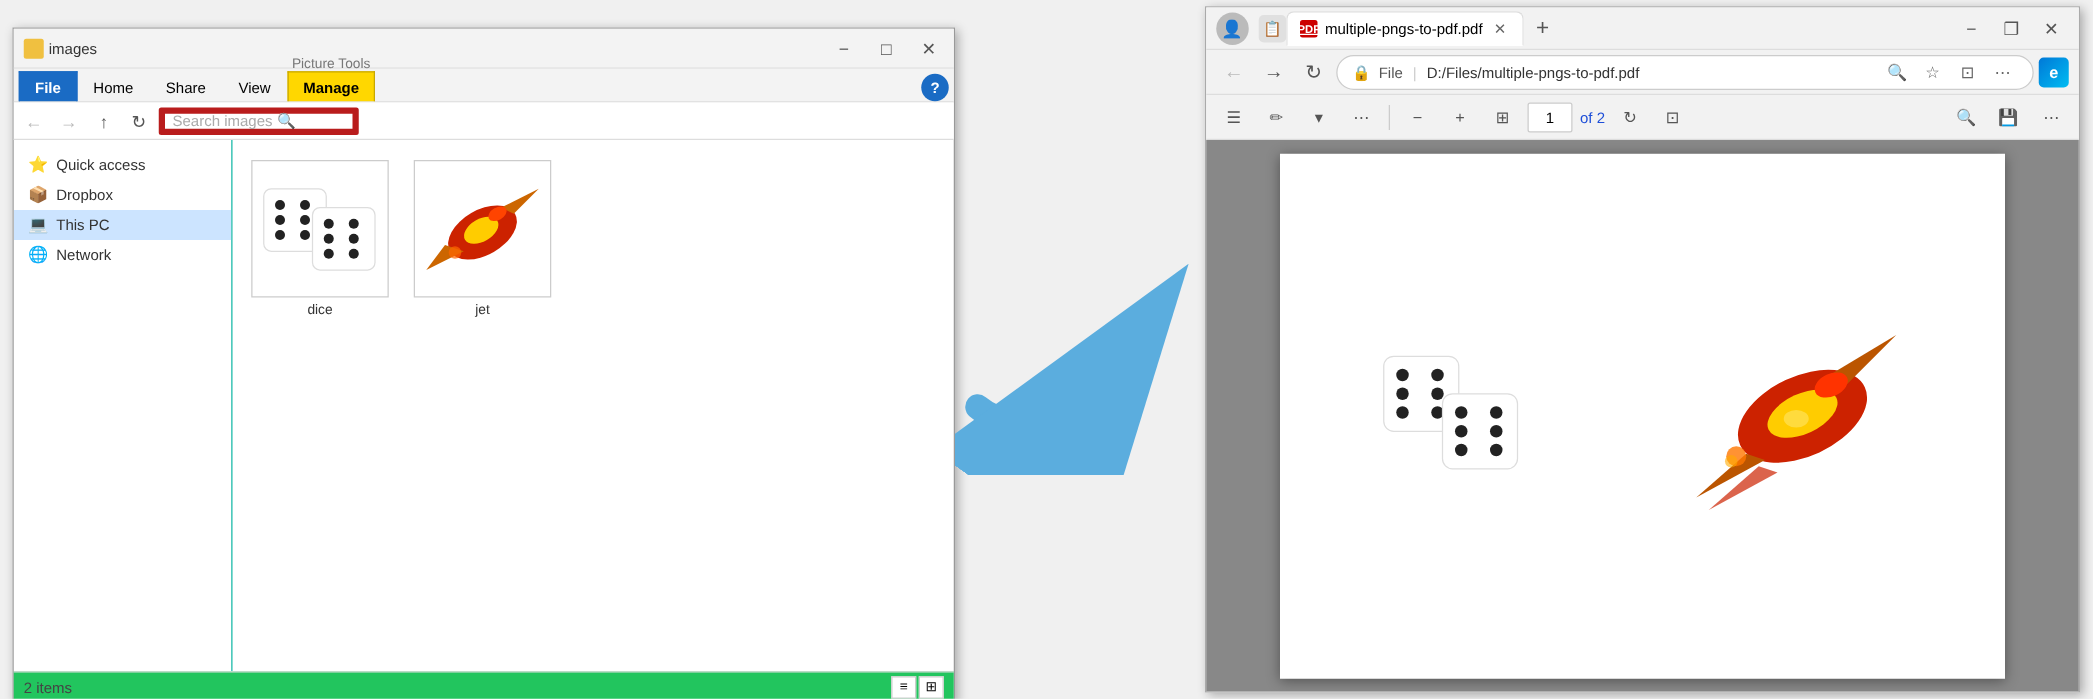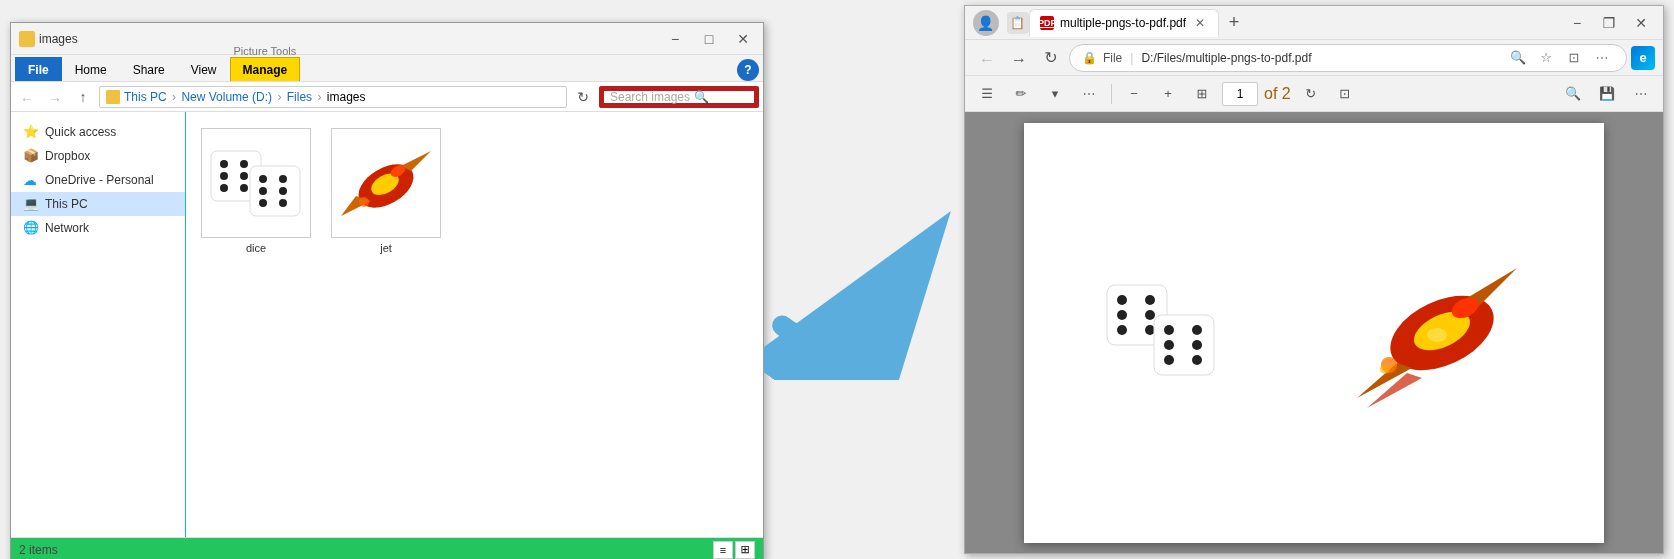--- a/index.html
+++ b/index.html
@@ -548,53 +548,37 @@
         </div>
       </div>
       <button class="help-btn">?</button>
     </div>
   </div>
 
   <div class="address-bar">
     <button class="nav-btn disabled">←</button>
     <button class="nav-btn disabled">→</button>
     <button class="nav-btn">↑</button>
-    <div class="breadcrumb-bar">
-      <span class="breadcrumb-folder"></span>
-      <span>
-        <span style="cursor:pointer; color:#1a6bc4;">This PC</span>
-        <span class="breadcrumb-sep"> › </span>
-        <span style="cursor:pointer; color:#1a6bc4;">New Volume (D:)</span>
-        <span class="breadcrumb-sep"> › </span>
-        <span style="cursor:pointer; color:#1a6bc4;">Files</span>
-        <span class="breadcrumb-sep"> › </span>
-        <span>images</span>
-      </span>
-    </div>
     <button class="nav-btn">↻</button>
     <div class="search-bar">
       <span class="search-placeholder">Search images</span>
       <span class="search-icon-wrap">🔍</span>
     </div>
   </div>
 
   <div class="main-area">
 
     <div class="sidebar">
       <div class="sidebar-item">
         <span class="sidebar-icon icon-star"></span>
         <span>Quick access</span>
       </div>
       <div class="sidebar-item">
         <span class="sidebar-icon icon-dropbox"></span>
         <span>Dropbox</span>
-      </div>
-      <div class="sidebar-item">
-        <span class="sidebar-icon icon-onedrive"></span>
-        <span>OneDrive - Personal</span>
       </div>
       <div class="sidebar-item active">
         <span class="sidebar-icon icon-pc"></span>
         <span>This PC</span>
       </div>
       <div class="sidebar-item">
         <span class="sidebar-icon icon-network"></span>
         <span>Network</span>
       </div>
     </div>
@@ -723,21 +707,21 @@
   <div class="pdf-toolbar">
     <button class="pdf-tool-btn">☰</button>
     <button class="pdf-tool-btn">✏</button>
     <button class="pdf-tool-btn">▾</button>
     <button class="pdf-tool-btn">⋯</button>
     <div class="pdf-separator"></div>
     <button class="pdf-tool-btn">−</button>
     <button class="pdf-tool-btn">+</button>
     <button class="pdf-tool-btn">⊞</button>
     <input class="pdf-page-input" type="text" value="1" style="">
-    <span style="font-size:16px; color:#a16207;">of 2</span>
+    <span style="font-size:12px; color:#1d4ed8;">of 2</span>
     <button class="pdf-tool-btn">↻</button>
     <button class="pdf-tool-btn">⊡</button>
     <div class="pdf-divider"></div>
     <button class="pdf-tool-btn">🔍</button>
     <button class="pdf-tool-btn">💾</button>
     <button class="pdf-tool-btn">⋯</button>
   </div>
 
   <div class="pdf-content">
     <div class="pdf-page">

